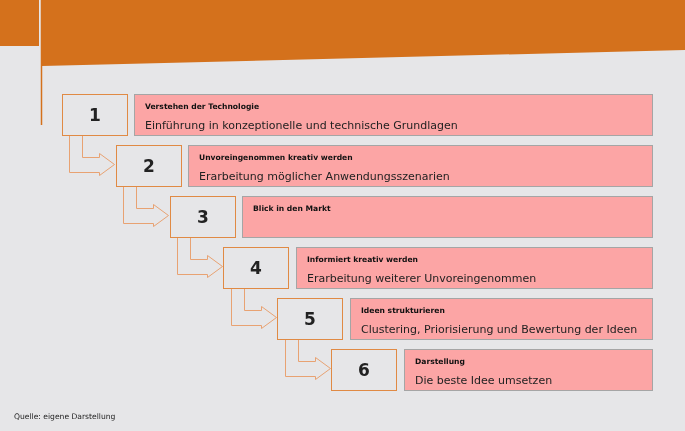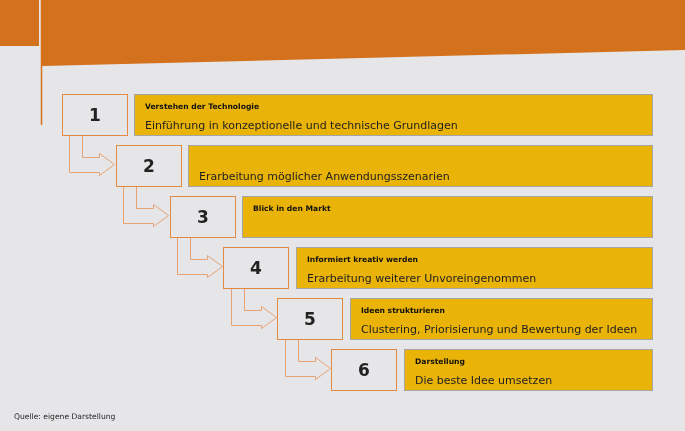--- a/index.html
+++ b/index.html
@@ -13,21 +13,21 @@
     .header-svg { position: absolute; left: 0; top: 0; }
     .num-box {
       position: absolute; width: 64px; height: 40px;
       border: 1px solid #e08a44; background: #e6e6e8;
       display: flex; align-items: center; justify-content: center;
       font-weight: bold; font-size: 17px; color: #222;
       box-sizing: content-box;
     }
     .text-box {
       position: absolute; height: 40px;
-      border: 1px solid #a5a5a5; background: #eab308;
+      border: 1px solid #a5a5a5; background: #fca5a5;
       box-sizing: content-box;
     }
     .text-box .title {
       position: absolute; left: 10px; top: 7px;
       font-size: 7.6px; font-weight: bold; color: #111; white-space: nowrap;
     }
     .text-box .desc {
       position: absolute; left: 10px; top: 24px;
       font-size: 11px; color: #222; white-space: nowrap; text-align: center;
     }
@@ -65,20 +65,21 @@
 </div>
 <div class="text-box" style="left:134px;top:94px;width:517px">
   <span class="title">Verstehen der Technologie</span>
   <span class="desc">Einführung in konzeptionelle und technische Grundlagen</span>
 </div>
 
 <div class="num-box" style="left:116px;top:145px">
   <span>2</span>
 </div>
 <div class="text-box" style="left:188px;top:145px;width:463px">
+  <span class="title">Unvoreingenommen kreativ werden</span>
   <span class="desc">Erarbeitung möglicher Anwendungsszenarien</span>
 </div>
 
 <div class="num-box" style="left:170px;top:196px">
   <span>3</span>
 </div>
 <div class="text-box" style="left:242px;top:196px;width:409px">
   <span class="title">Blick in den Markt</span>
 </div>
 

